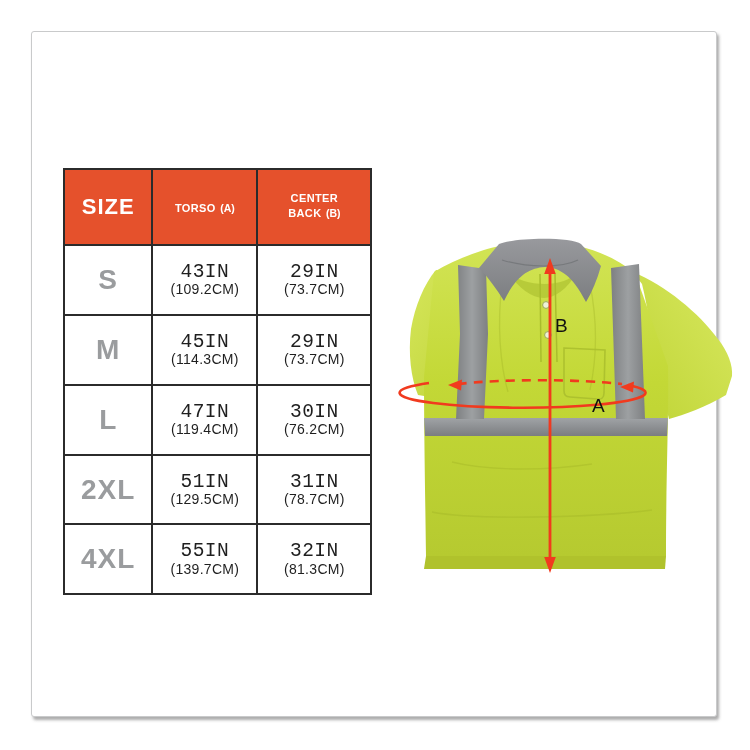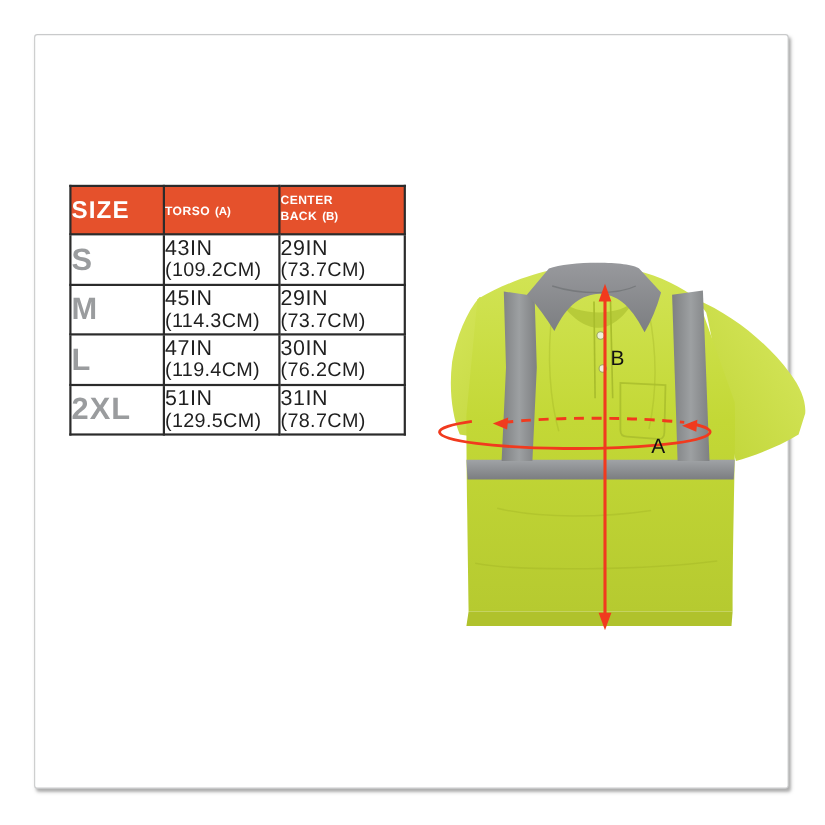--- a/index.html
+++ b/index.html
@@ -7,30 +7,30 @@
        -webkit-font-smoothing:antialiased;}
   .card{position:absolute;left:31px;top:31px;width:684px;height:684px;background:#fff;
         border:1px solid #c9cacb;border-radius:3px;
         box-shadow:2px 3px 3px rgba(90,90,90,.5);}
   
   table.size-table{position:absolute;left:31px;top:136px;border-collapse:collapse;
         table-layout:fixed;}
   table.size-table col.c1{width:85px}
   table.size-table col.c2{width:105px}
   table.size-table col.c3{width:114px}
-  table.size-table th,table.size-table td{border:2px solid #2b2b2b;text-align:left;
-        vertical-align:middle;padding:0;}
+  table.size-table th,table.size-table td{border:2px solid #2b2b2b;text-align:center;
+        vertical-align:middle;padding:16px;}
   thead th{background:#e5512c;color:#fff;height:42px;line-height:1.05;}
   thead th .hmain{font-size:11px;font-weight:bold;letter-spacing:.4px;}
   thead th.size-h .hmain{font-size:22px;letter-spacing:1px;}
   thead th .hsub{font-size:10.5px;font-weight:bold;}
   tbody tr{height:45.5px;}
   tbody th.size-cell{font-size:28px;font-weight:bold;color:#9a9c9e;letter-spacing:1px;}
-  .val-in{font-size:19.5px;color:#1f1f1f;letter-spacing:.5px;line-height:1.05;}
-  .val-cm{font-size:18px;color:#1f1f1f;letter-spacing:.3px;line-height:1.1;}
+  .val-in{font-size:19.5px;color:#1f1f1f;letter-spacing:.5px;line-height:1.05;font-family:Liberation Mono, monospace;}
+  .val-cm{font-size:14px;color:#1f1f1f;letter-spacing:.3px;line-height:1.1;}
   
   svg.shirt{position:absolute;left:358px;top:185px;}
   .meas-label{font-family:"Liberation Sans",sans-serif;font-size:19px;fill:#121212;}
 </style>
 </head>
 <body>
 
 <div class="card">
 
   <table class="size-table">
@@ -95,20 +95,31 @@
         <th class="size-cell">2XL</th>
         <td>
           <div class="val-in">51IN</div>
           <div class="val-cm">(129.5CM)</div>
         </td>
         <td>
           <div class="val-in">31IN</div>
           <div class="val-cm">(78.7CM)</div>
         </td>
       </tr>
+      <tr>
+        <th class="size-cell">4XL</th>
+        <td>
+          <div class="val-in">55IN</div>
+          <div class="val-cm">(139.7CM)</div>
+        </td>
+        <td>
+          <div class="val-in">32IN</div>
+          <div class="val-cm">(81.3CM)</div>
+        </td>
+      </tr>
     </tbody>
   </table>
 
   <svg class="shirt" width="356" height="370" viewBox="358 185 356 370">
     <defs>
       <linearGradient id="gTorso" x1="0" y1="0" x2="0" y2="1">
         <stop offset="0" stop-color="#d2e455"></stop>
         <stop offset="0.45" stop-color="#c3d836"></stop>
         <stop offset="1" stop-color="#b6ca30"></stop>
       </linearGradient>

